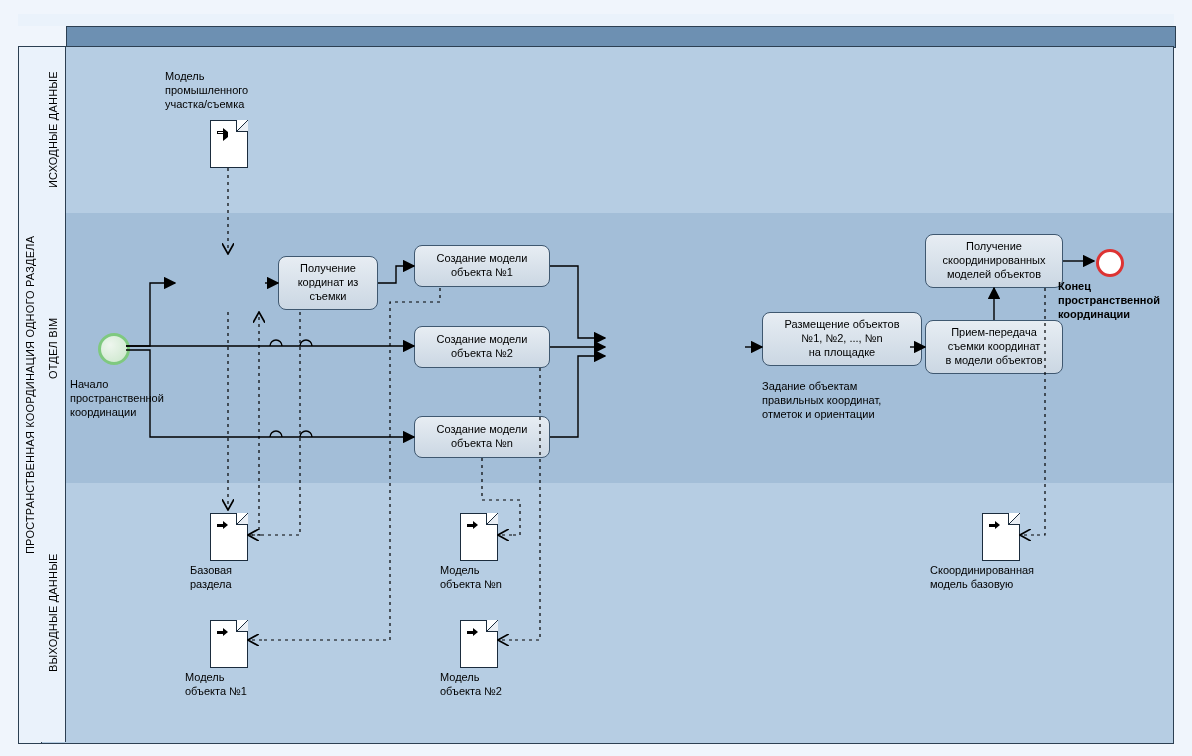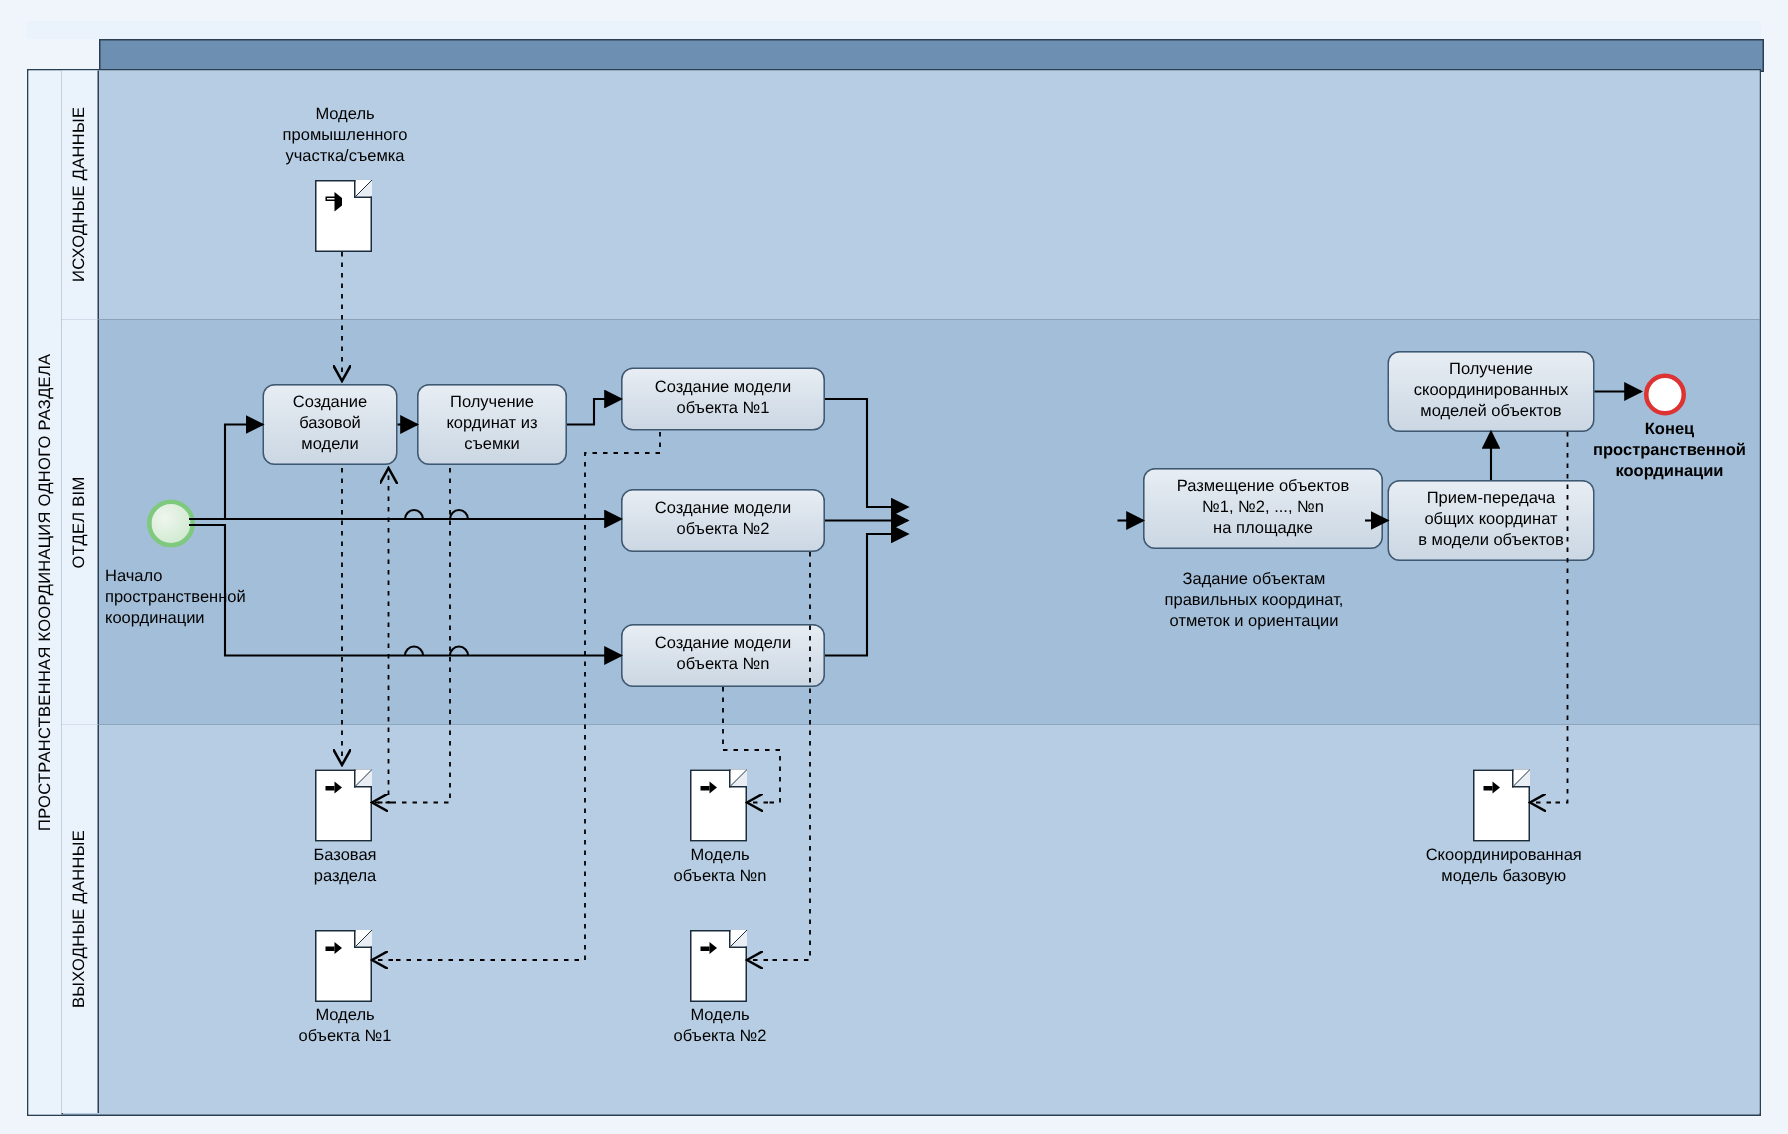--- a/index.html
+++ b/index.html
@@ -14,21 +14,21 @@
   .lane2 { position:absolute; left:41px; top:213px; width:1132px; height:270px; background:#a3bed8; border-bottom:1px solid #2c3f52; }
   .lane3 { position:absolute; left:41px; top:483px; width:1132px; height:259px; background:#b6cde3; }
   .lanelabel { position:absolute; left:41px; width:24px; background:#eaf2fb; border-right:1px solid #2c3f52; }
   .ll1 { top:47px;  height:166px; }
   .ll2 { top:213px; height:270px; }
   .ll3 { top:483px; height:259px; }
   .task { position:absolute; border:1px solid #3f5870; border-radius:8px;
           background:linear-gradient(#e7edf3,#cbd7e3); text-align:center;
           display:flex; align-items:center; justify-content:center; padding:20px 6px;
           box-sizing:border-box; font-size:11px; line-height:1.25; }
-  .lbl { position:absolute; text-align:center; font-size:11px; line-height:1.25; }
+  .lbl { position:absolute; text-align:left; font-size:11px; line-height:1.25; }
   .start { position:absolute; width:26px; height:26px; border:3px solid #7fc97f; border-radius:50%;
            background:radial-gradient(circle at 35% 35%, #eef6ee, #c9e6c9); }
   .end   { position:absolute; width:22px; height:22px; border:3px solid #d33; border-radius:50%; background:#fff; }
   .doc   { position:absolute; width:36px; height:46px; background:#fff; border:1px solid #1b2c3d; }
   .doc::after { content:""; position:absolute; right:-1px; top:-1px; width:11px; height:11px;
                 background:linear-gradient(135deg,#fff 48%, #1b2c3d 49% 51%, #e9eef4 52%);
                 border-left:1px solid #1b2c3d; border-bottom:1px solid #1b2c3d; }
   .doc .arr { position:absolute; left:6px; top:8px; width:11px; height:7px; }
   .doc .arr::before { content:""; position:absolute; left:0; top:2px; width:6px; height:3px; background:#000; }
   .doc .arr::after  { content:""; position:absolute; left:6px; top:-1px; width:0; height:0;
@@ -71,42 +71,39 @@
     </div>
   <div class="lbl" style="left:165px; top:70px; width:130px; white-space:pre-line;">Модель
 промышленного
 участка/съемка</div>
 
   <div class="start" style="left:98px; top:333px;"></div>
   <div class="lbl" style="left:70px; top:366px; width:120px; white-space:pre-line; text-align:left;margin-top:12px;">Начало
 пространственной
 координации</div>
 
-  <div class="task" style="left:175px; top:256px; width:90px; height:54px; white-space:pre-line;">Создание
-базовой
-модели</div>
   <div class="task" style="left:278px; top:256px; width:100px; height:54px; white-space:pre-line;">Получение
 кординат из
 съемки</div>
 
   <div class="task" style="left:414px; top:245px; width:136px; height:42px; white-space:pre-line;">Создание модели
 объекта №1</div>
   <div class="task" style="left:414px; top:326px; width:136px; height:42px; white-space:pre-line;">Создание модели
 объекта №2</div>
   <div class="task" style="left:414px; top:416px; width:136px; height:42px; white-space:pre-line;">Создание модели
 объекта №n</div>
 
   <div class="task" style="left:762px; top:312px; width:160px; height:54px; white-space:pre-line;">Размещение объектов
 №1, №2, ..., №n
 на площадке</div>
   <div class="lbl" style="left:762px; top:380px; width:148px; white-space:pre-line;">Задание объектам
 правильных координат,
 отметок и ориентации</div>
   <div class="task" style="left:925px; top:320px; width:138px; height:54px; white-space:pre-line;">Прием-передача
-общих координат
+съемки координат
 в модели объектов</div>
   <div class="task" style="left:925px; top:234px; width:138px; height:54px; white-space:pre-line;">Получение
 скоординированных
 моделей объектов</div>
 
   <div class="end" style="left:1096px; top:249px;"></div>
   <div class="lbl" style="left:1058px; top:280px; width:110px; white-space:pre-line;font-weight:bold;">Конец
 пространственной
 координации</div>
 

